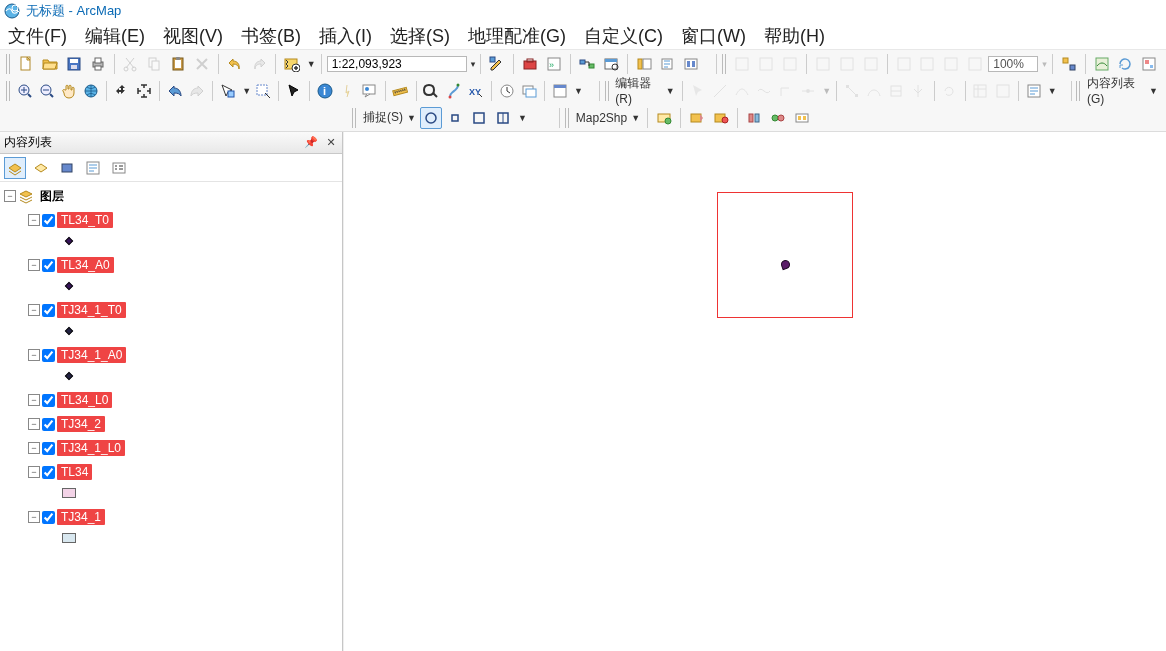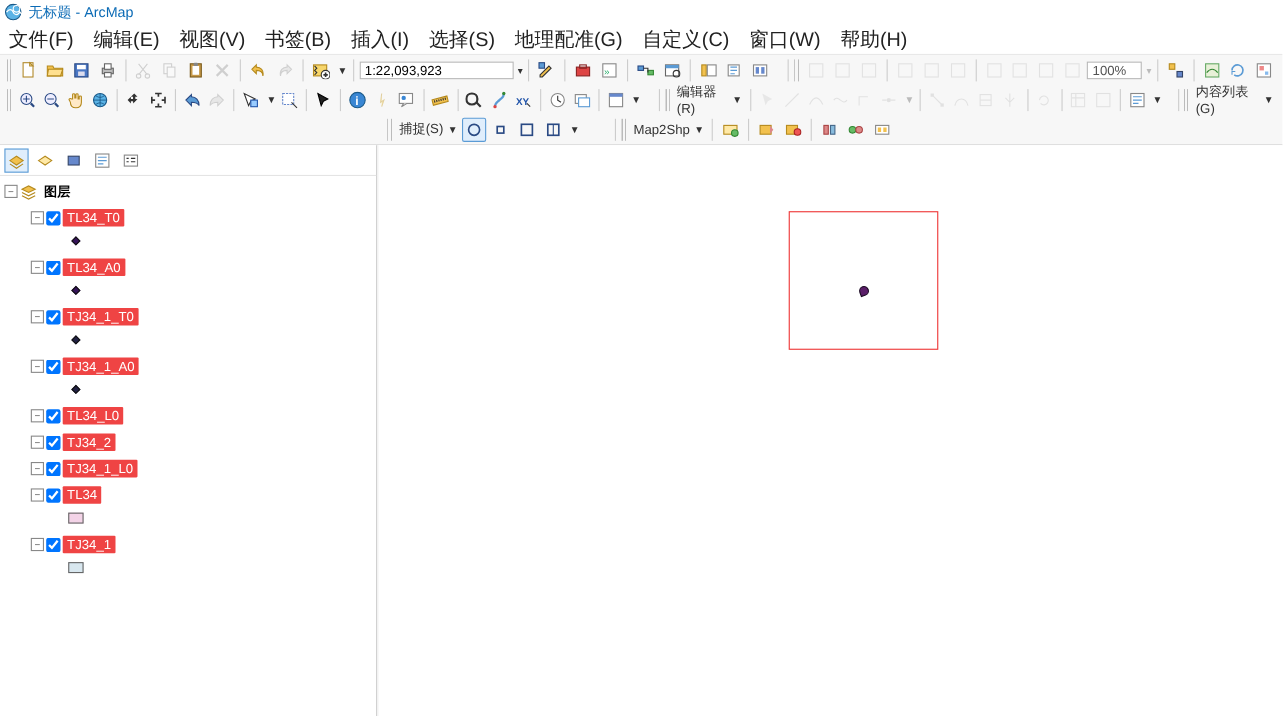--- a/index.html
+++ b/index.html
@@ -604,20 +604,27 @@
         <svg class="ic" viewBox="0 0 16 16">
           <rect x="2" y="4" width="12" height="8" fill="#fff" stroke="#888"></rect>
           <path d="M4 6h3v4H4zM9 6h3v4H9z" fill="#f2c14e"></path>
         </svg>
       </span>
 </div>
 </div>
 
 <div class="workspace">
   <div class="toc">
+    <div class="toc-header">
+      <span>内容列表</span>
+      <span class="hdr-right">
+        <span class="pin">📌</span>
+        <span class="x">✕</span>
+      </span>
+    </div>
     <div class="toc-btns">
       <span class="toc-btn active">
           <svg class="ic" viewBox="0 0 16 16">
             <path d="M2 8l6-4 6 4-6 4z" fill="#f2c14e" stroke="#b58a1e"></path>
             <path d="M2 11l6 4 6-4" fill="none" stroke="#b58a1e"></path>
           </svg>
         </span>
       <span class="toc-btn">
           <svg class="ic" viewBox="0 0 16 16">
             <path d="M2 8l6-4 6 4-6 4z" fill="#ffe9a6" stroke="#b58a1e"></path>

